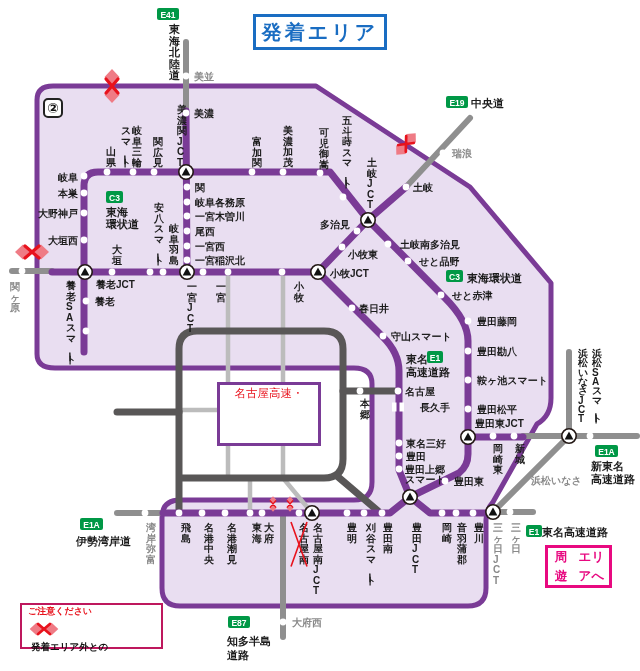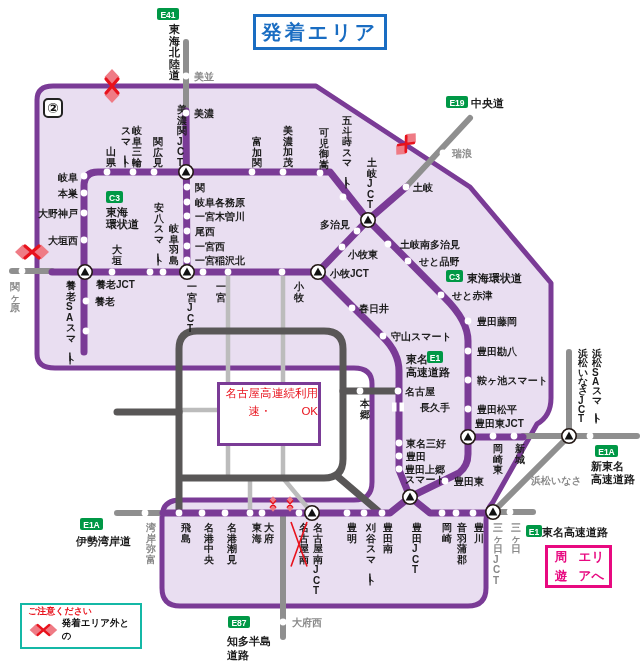--- a/index.html
+++ b/index.html
@@ -11,23 +11,23 @@
              color:#1a6dc2;font-size:20px;font-weight:bold;letter-spacing:3px;
              display:flex;align-items:center;justify-content:center;}
   #map-num{left:43px;top:98px;width:20px;height:20px;border:2px solid #222;border-radius:5px;
            font-size:14px;font-weight:bold;display:flex;align-items:center;justify-content:center;color:#111;}
   #nagoya-note{left:217px;top:382px;width:104px;height:64px;border:3px solid #7a3b96;
                color:#e8121c;font-size:11.5px;font-weight:normal;line-height:1.55;text-align:right;
                display:flex;flex-direction:row;justify-content:center;}
   #tour-box{left:545px;top:545px;width:67px;height:43px;border:3px solid #e80980;color:#e80980;
             font-size:12.5px;font-weight:bold;line-height:1.5;text-align:center;
             display:flex;justify-content:center;}
-  #notice-box{left:20px;top:603px;width:122px;height:46px;border:2px solid #14b8a6;padding:2px 4px 2px 6px;}
+  #notice-box{left:20px;top:603px;width:143px;height:46px;border:2px solid #be185d;padding:2px 4px 2px 6px;}
   #notice-box .nh{color:#e8121c;font-size:9px;font-weight:bold;line-height:1.1;}
-  #notice-box .nrow{display:flex;align-items:center;}
+  #notice-box .nrow{display:flex;flex-direction:column;}
   #notice-box .nlines{color:#111;font-size:9.5px;font-weight:bold;line-height:1.35;margin-left:3px;}
 </style>
 </head>
 <body>
 
 <div id="stage">
   <svg id="map" width="640" height="671" viewBox="0 0 640 671">
       <path d="M37,354 L37,100 Q37,86 53,86 L316,86 L470,187 L551,283 L551,398 Q551,416 537,424 L493,502 Q486,510 486,520 L486,588 Q486,606 468,606 L180,606 Q162,606 162,588 L162,518 Q162,500 180,500 L354,500 Q372,500 372,482 L372,384 Q372,368 354,368 L55,368 Q37,368 37,354 Z" fill="#e9def1" stroke="#7a3b96" stroke-width="5" stroke-linejoin="round"></path>
       <path d="M228,272 L228,478" fill="none" stroke="#bcbcbc" stroke-width="4.5" stroke-linecap="round" stroke-linejoin="round"></path>
       <path d="M283,272 L283,478 L312,513" fill="none" stroke="#bcbcbc" stroke-width="4.5" stroke-linecap="round" stroke-linejoin="round"></path>
@@ -281,21 +281,20 @@
   <div class="box" id="title-box">
     <span>発着エリア</span>
   </div>
 
   <div class="box" id="map-num">
     <span>②</span>
   </div>
 
   <div class="box" id="nagoya-note">
     <div>名古屋高速・</div>
-    <div>連続利用OK</div>
   </div>
 
   <div class="box" id="tour-box">
     <div>周　遊</div>
     <div>エリアへ</div>
   </div>
 
   <div class="box" id="notice-box">
     <div class="nh">ご注意ください</div>
     <div class="nrow">

